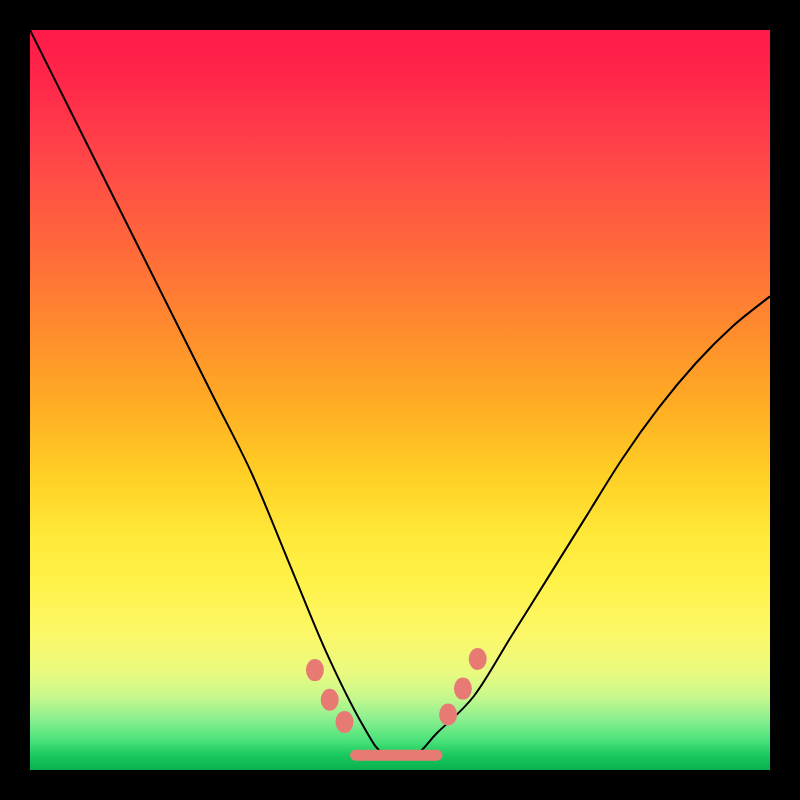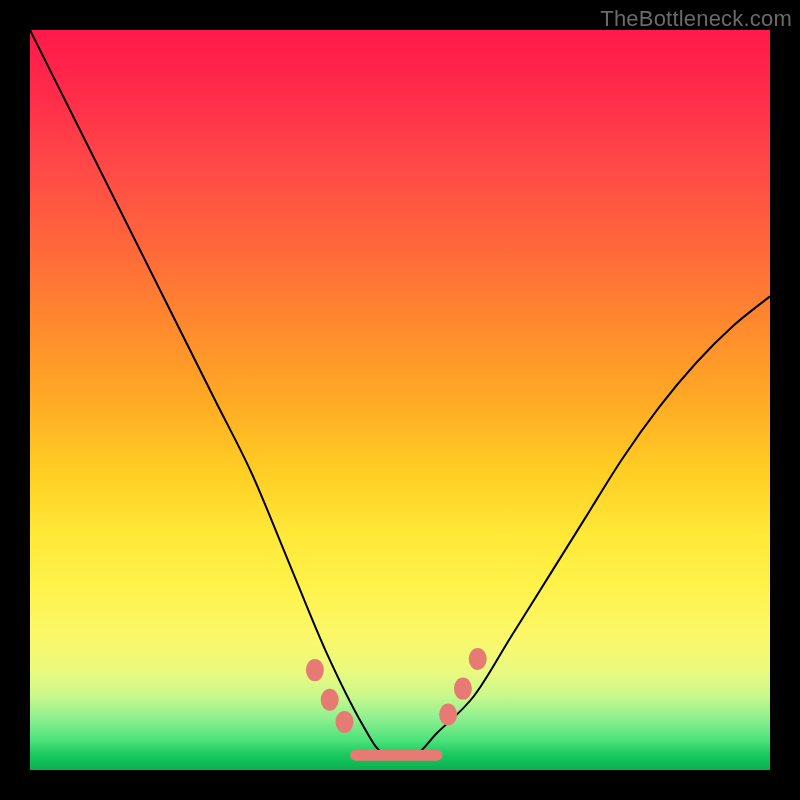--- a/index.html
+++ b/index.html
@@ -76,21 +76,20 @@
   }
   .bead {
     fill: #e77b74;
   }
 </style>
 </head>
 <body>
 
 <div class="frame">
 
-  <div class="watermark">TheBottleneck.com</div>
 
   <div class="plot-area">
     <svg class="overlay" viewBox="0 0 740 740" preserveAspectRatio="none">
       <path id="curve-path" class="curve" d="M 0 0 C 6.166666666666667 12.333333333333334, 24.666666666666664 49.33333333333333, 37 74 C 49.333333333333336 98.66666666666667, 61.666666666666664 123.33333333333333, 74 148 C 86.33333333333333 172.66666666666666, 98.66666666666667 197.33333333333334, 111 222 C 123.33333333333333 246.66666666666666, 135.66666666666666 271.3333333333333, 148 296 C 160.33333333333334 320.6666666666667, 172.66666666666666 345.3333333333333, 185 370 C 197.33333333333334 394.6666666666667, 209.66666666666666 416.8666666666667, 222 444 C 234.33333333333334 471.1333333333333, 246.66666666666666 503.19999999999993, 259 532.8 C 271.3333333333333 562.4, 283.6666666666667 594.4666666666667, 296 621.6 C 308.3333333333333 648.7333333333333, 323.1333333333333 678.3333333333334, 333 695.6 C 342.8666666666667 712.8666666666667, 346.56666666666666 720.2666666666667, 355.2 725.2 C 363.8333333333333 730.1333333333334, 376.1666666666667 728.9000000000001, 384.8 725.2 C 393.43333333333334 721.5, 397.1333333333334 712.8666666666667, 407.00000000000006 703 C 416.86666666666673 693.1333333333333, 431.6666666666667 682.0333333333333, 444 666 C 456.3333333333333 649.9666666666667, 468.6666666666667 626.5333333333333, 481 606.8 C 493.3333333333333 587.0666666666666, 505.6666666666667 567.3333333333334, 518 547.6 C 530.3333333333334 527.8666666666667, 542.6666666666666 508.1333333333333, 555 488.4 C 567.3333333333334 468.66666666666663, 579.6666666666666 447.7, 592 429.2 C 604.3333333333334 410.7, 616.6666666666666 393.4333333333334, 629 377.40000000000003 C 641.3333333333334 361.3666666666667, 653.6666666666666 346.5666666666666, 666 332.99999999999994 C 678.3333333333334 319.4333333333333, 690.6666666666666 307.1, 703 296 C 715.3333333333334 284.9, 733.8333333333334 271.3333333333333, 740 266.4"></path>
       <path id="flat-path" class="flat" d="M 325.6 725.2 L 407.00000000000006 725.2"></path>
       <g id="beads">
           <ellipse cx="284.90000000000003" cy="640.1" rx="9" ry="11" class="bead"></ellipse>
           <ellipse cx="299.70000000000005" cy="669.7" rx="9" ry="11" class="bead"></ellipse>
           <ellipse cx="314.5" cy="691.9" rx="9" ry="11" class="bead"></ellipse>
           <ellipse cx="418.09999999999997" cy="684.5" rx="9" ry="11" class="bead"></ellipse>

